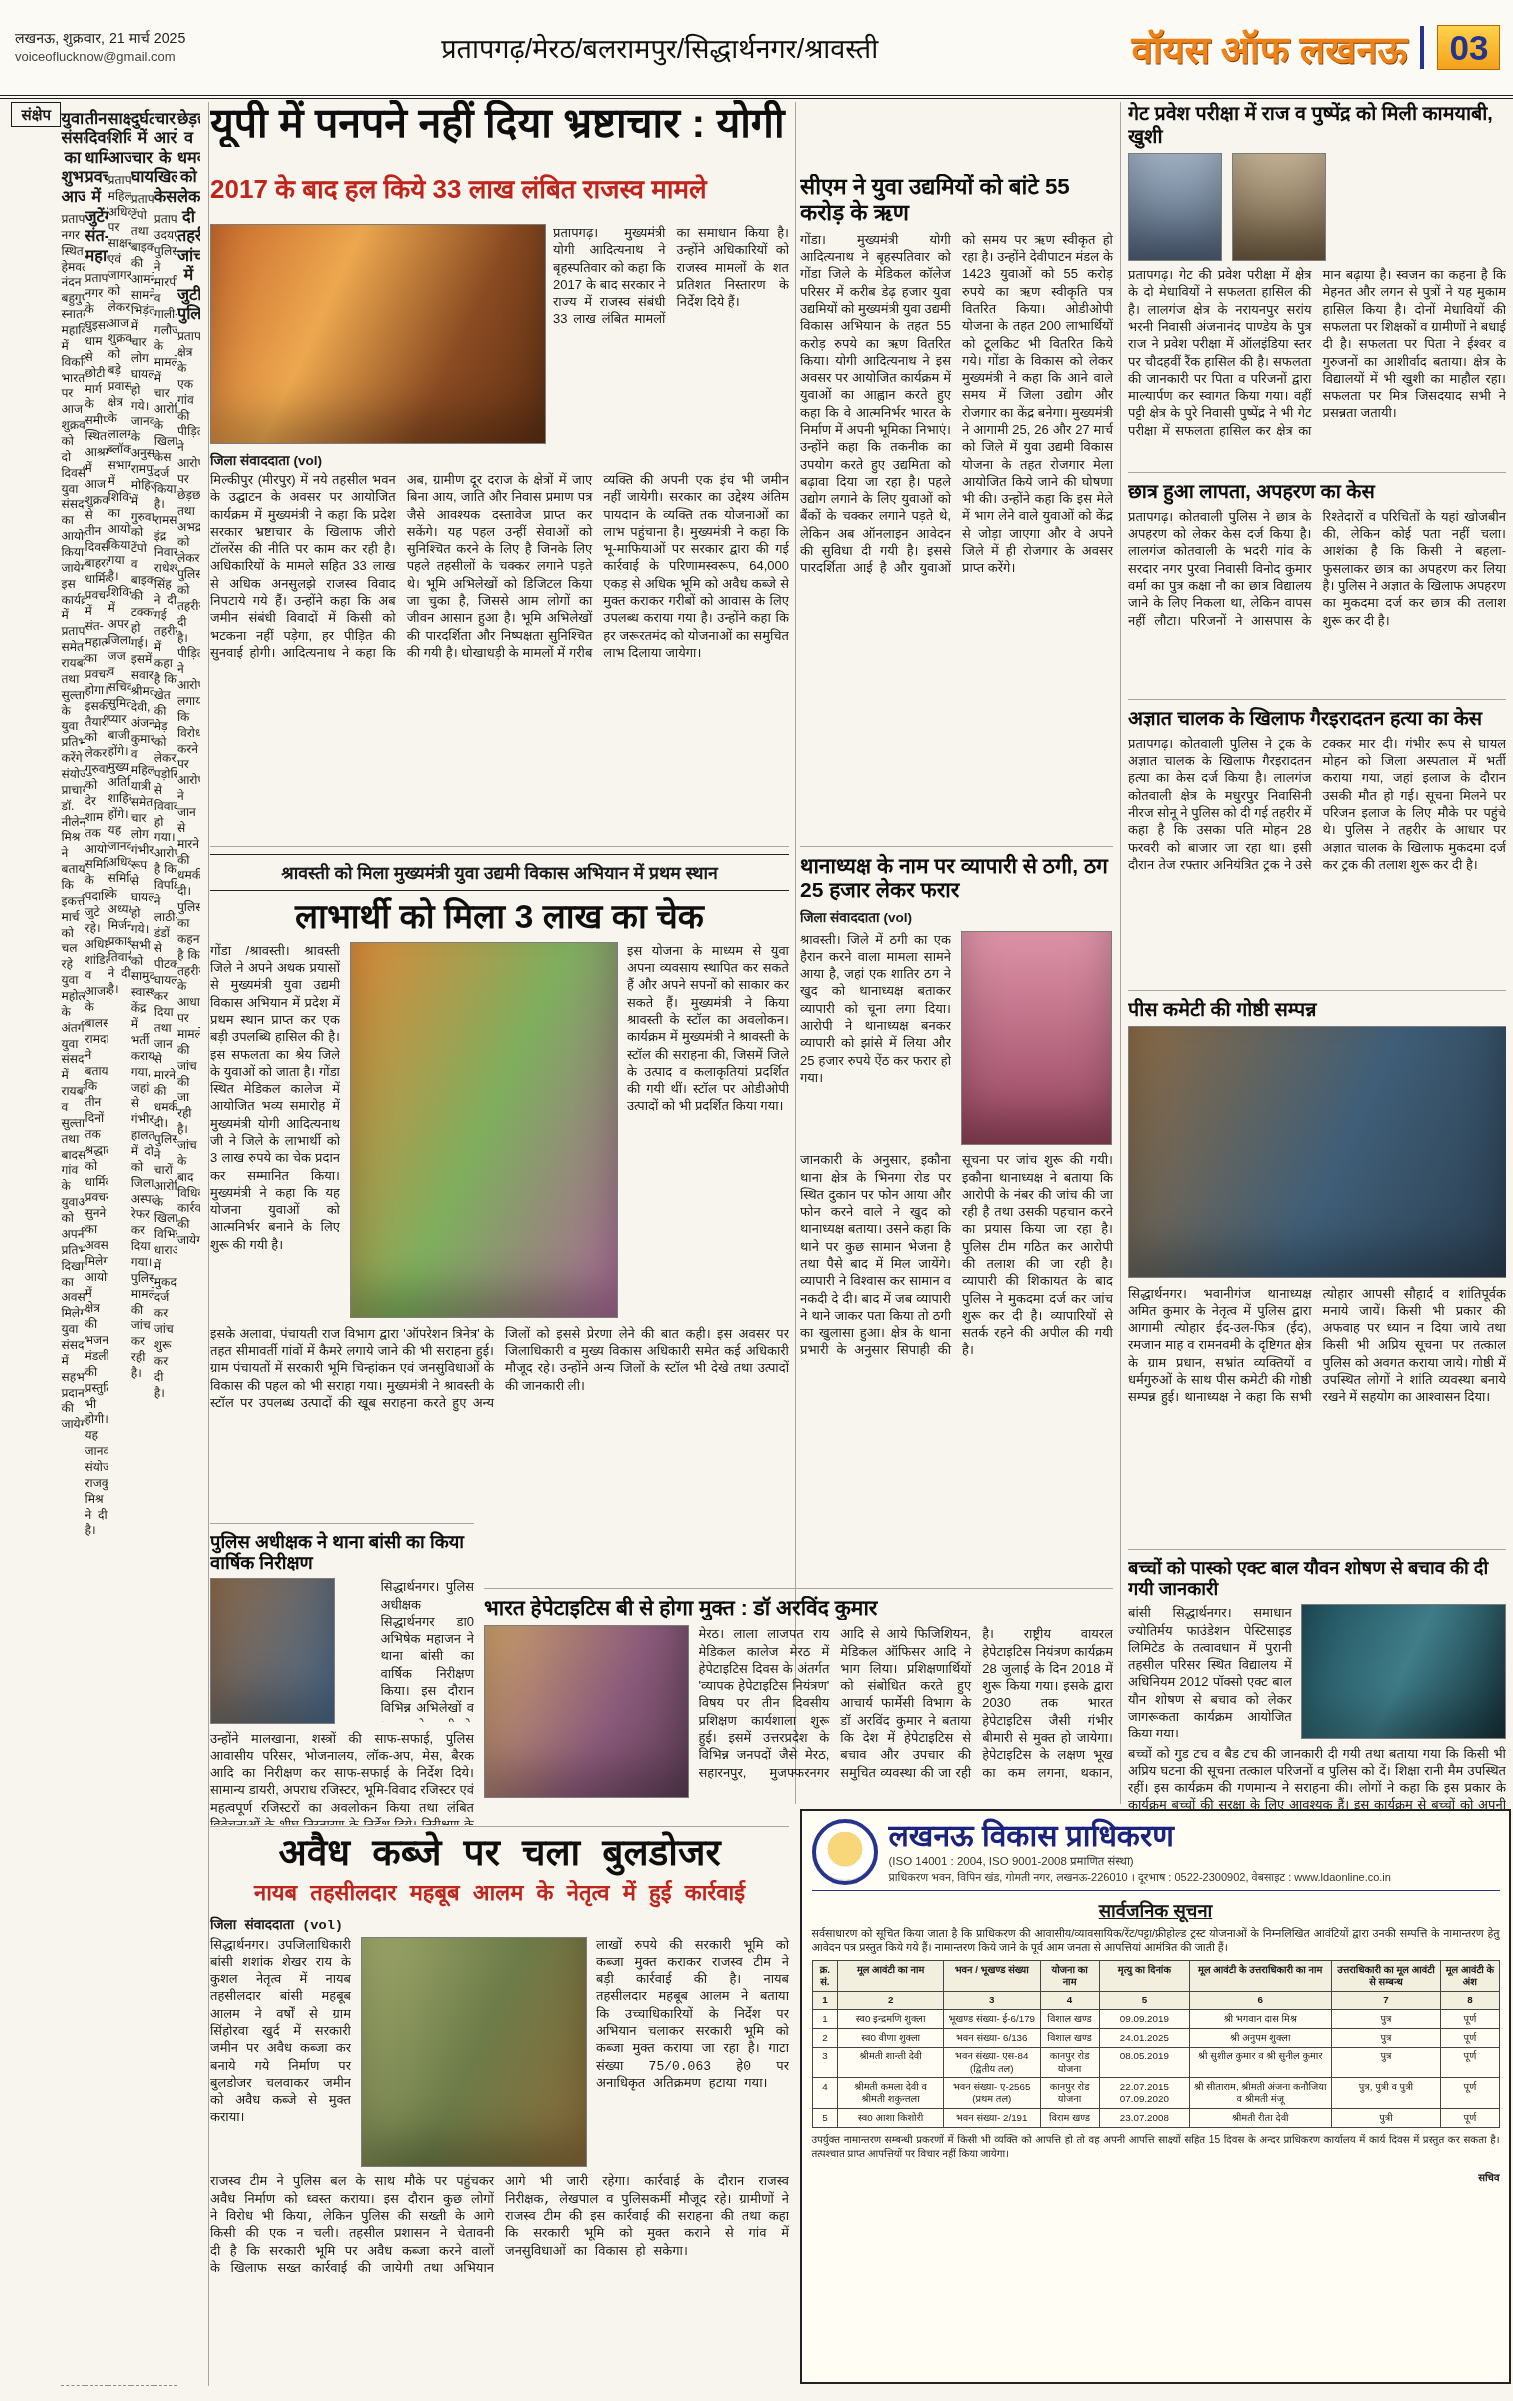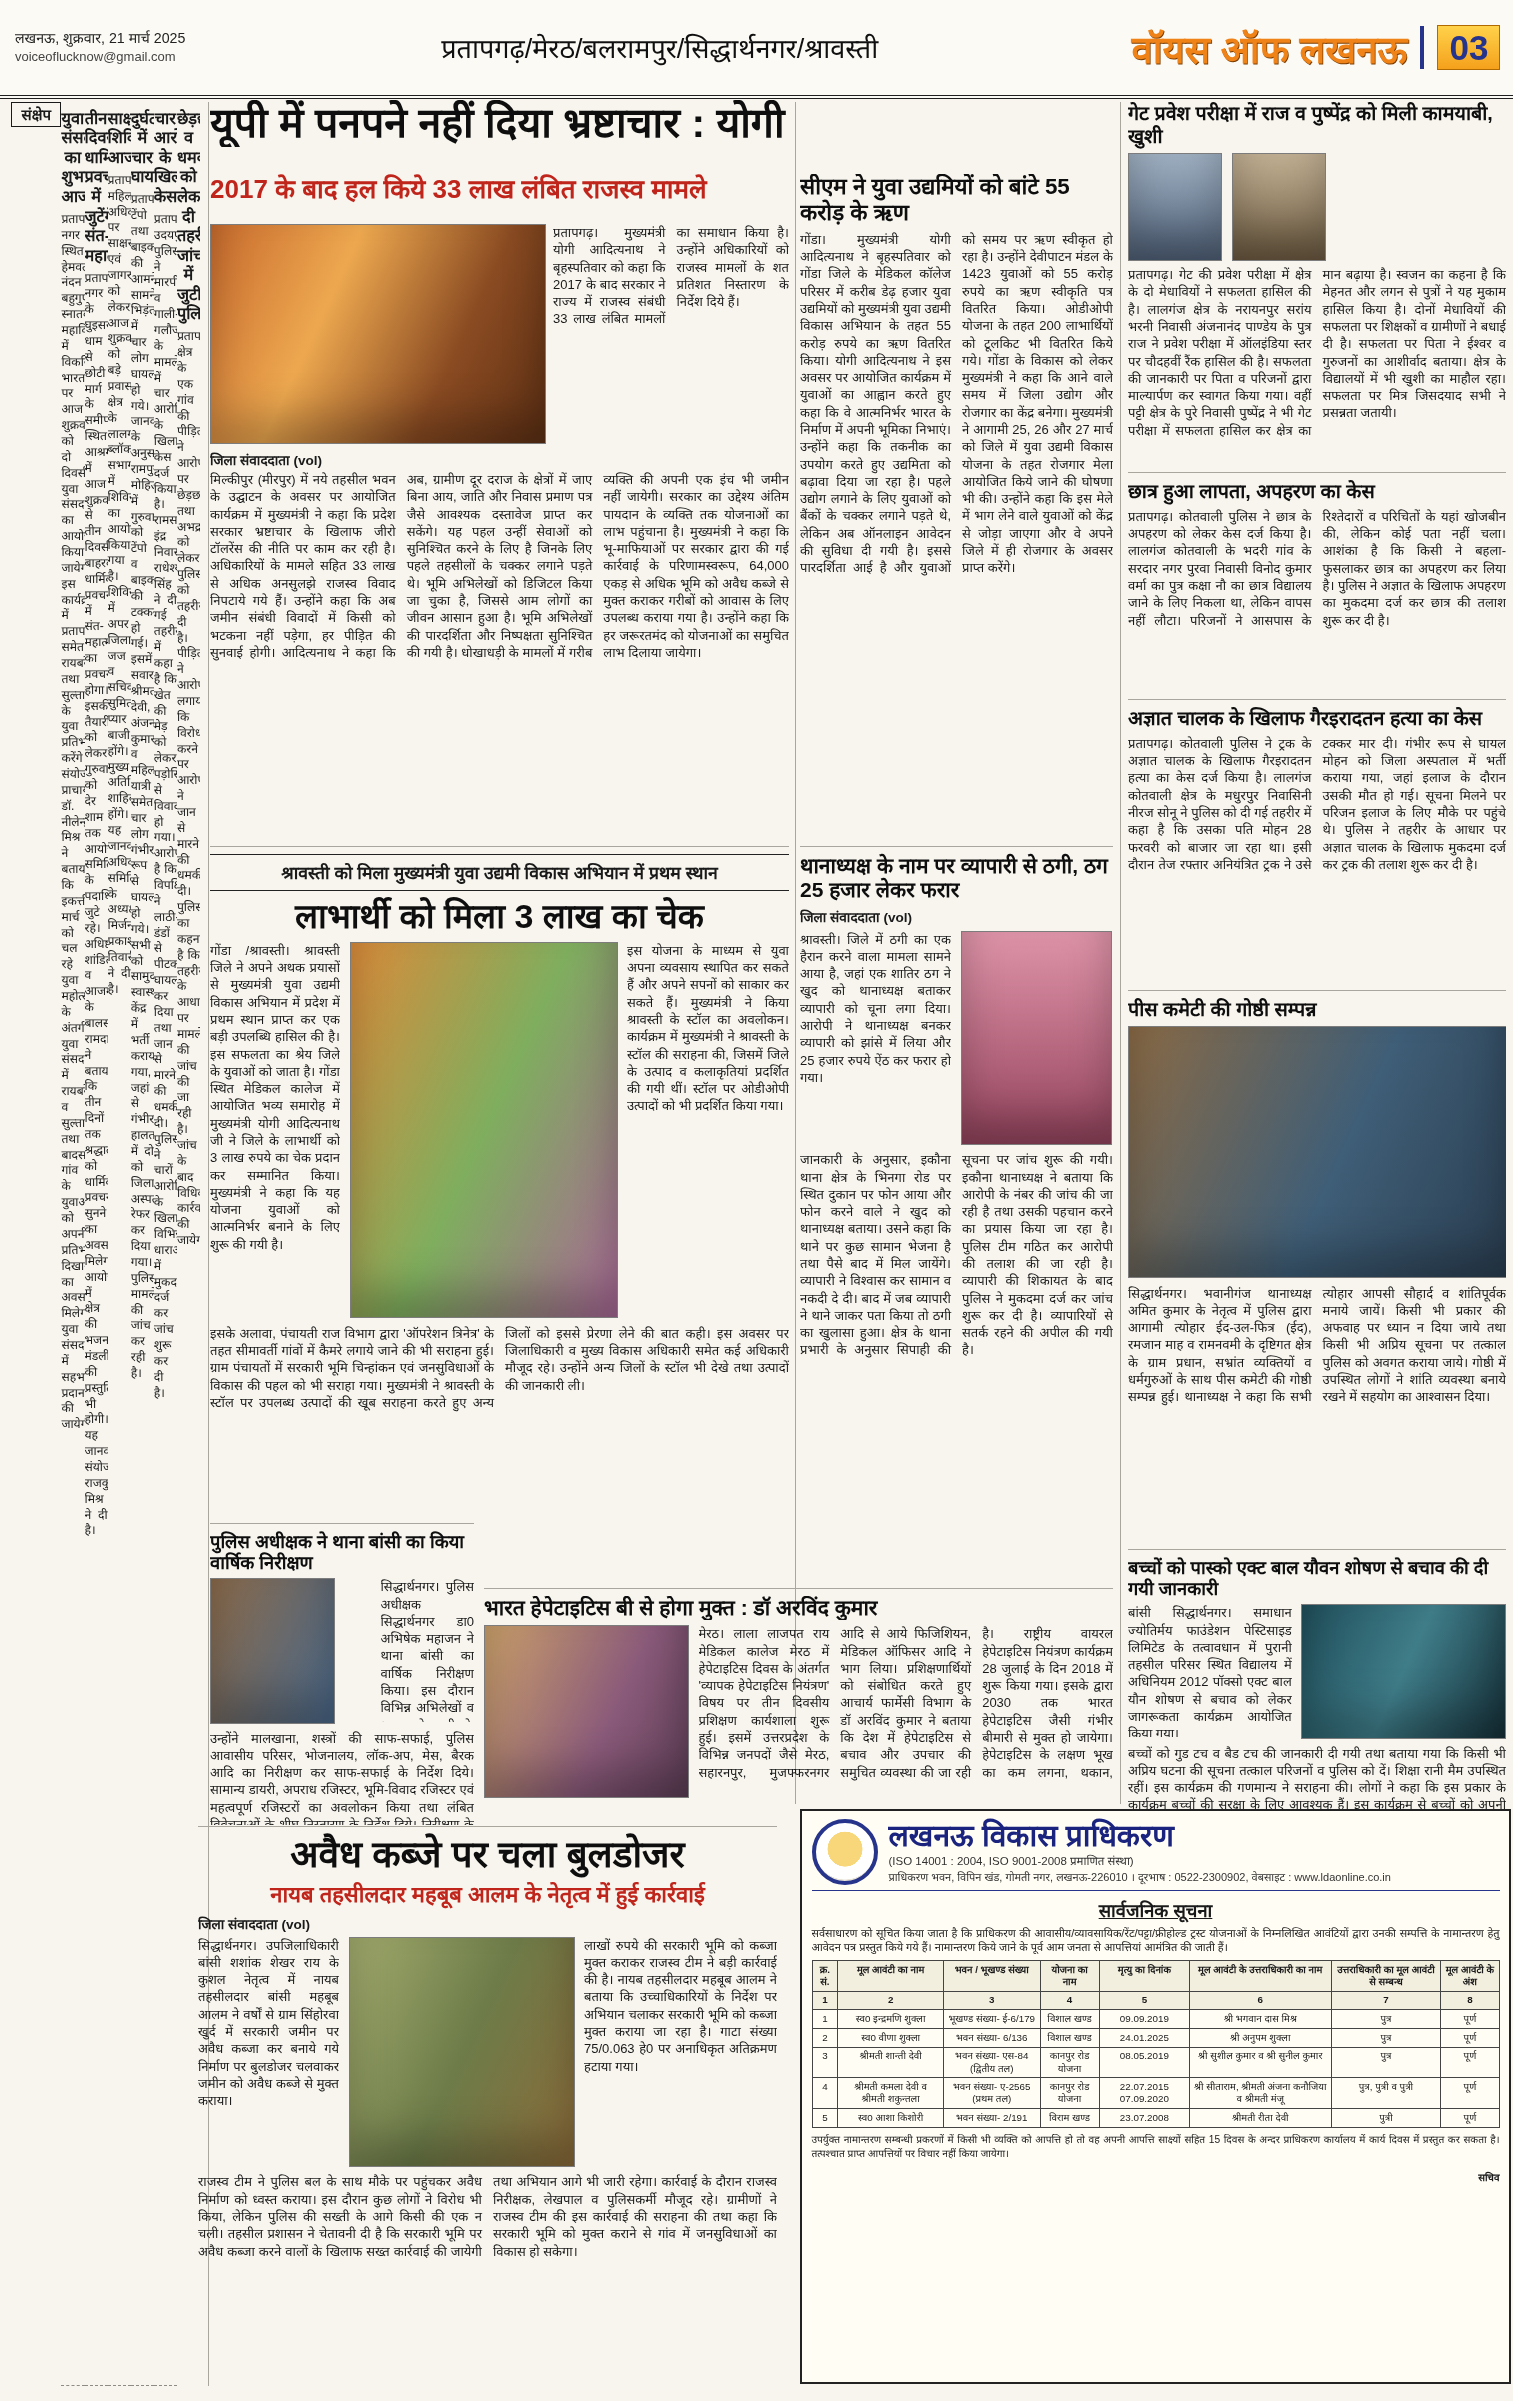--- a/index.html
+++ b/index.html
@@ -215,21 +215,21 @@
   </section>
 
   <section class="story toprule" id="hep-story" style="left:484px;top:1588px;width:629px;height:229px;">
     <h2 class="hl">भारत हेपेटाइटिस बी से होगा मुक्त : डॉ अरविंद कुमार</h2>
     <div class="row">
       <div class="photo ph-cer" style="width:203px;height:171px;flex:none;"></div>
       <p class="bt cols3" style="flex:1;height:171px;overflow:hidden;">मेरठ। लाला लाजपत राय मेडिकल कालेज मेरठ में हेपेटाइटिस दिवस के अंतर्गत 'व्यापक हेपेटाइटिस नियंत्रण' विषय पर तीन दिवसीय प्रशिक्षण कार्यशाला शुरू हुई। इसमें उत्तरप्रदेश के विभिन्न जनपदों जैसे मेरठ, सहारनपुर, मुजफ्फरनगर आदि से आये फिजिशियन, मेडिकल ऑफिसर आदि ने भाग लिया। प्रशिक्षणार्थियों को संबोधित करते हुए आचार्य फार्मेसी विभाग के डॉ अरविंद कुमार ने बताया कि देश में हेपेटाइटिस से बचाव और उपचार की समुचित व्यवस्था की जा रही है। राष्ट्रीय वायरल हेपेटाइटिस नियंत्रण कार्यक्रम 28 जुलाई के दिन 2018 में शुरू किया गया। इसके द्वारा 2030 तक भारत हेपेटाइटिस जैसी गंभीर बीमारी से मुक्त हो जायेगा। हेपेटाइटिस के लक्षण भूख का कम लगना, थकान, शरीर में पीलापन आदि हैं। बचाव के लिए टीकाकरण अत्यंत आवश्यक है। एमडी एमएस के लिवर टेस्ट के संबंध में भी जानकारी दी गयी। कार्यशाला में डॉ वीरेन्द्र सिंह, डॉ नीलम सिद्धार्थ समेत आचार्य कम्युनिटी मेडिसिन विभाग, फैकल्टी सदस्य व माइक्रोबायोलॉजी विभाग के चिकित्सक उपस्थित रहे।</p>
     </div>
   </section>
 
-  <section class="story toprule" id="dozer-story" style="left:198px;top:1826px;width:579px;height:559px;">
+  <section class="story toprule" id="dozer-story" style="left:210px;top:1826px;width:579px;height:559px;font-family:Liberation Mono, monospace;">
     <h2 class="hl">अवैध कब्जे पर चला बुलडोजर</h2>
     <h3 class="sub">नायब तहसीलदार महबूब आलम के नेतृत्व में हुई कार्रवाई</h3>
     <div class="byline">जिला संवाददाता (vol)</div>
     <div class="row">
       <p class="bt" style="width:141px;height:228px;overflow:hidden;">सिद्धार्थनगर। उपजिलाधिकारी बांसी शशांक शेखर राय के कुशल नेतृत्व में नायब तहसीलदार बांसी महबूब आलम ने वर्षों से ग्राम सिंहोरवा खुर्द में सरकारी जमीन पर अवैध कब्जा कर बनाये गये निर्माण पर बुलडोजर चलवाकर जमीन को अवैध कब्जे से मुक्त कराया।</p>
       <div class="photo ph-dozer" style="width:224px;height:228px;flex:none;"></div>
       <p class="bt" style="flex:1;height:228px;overflow:hidden;">लाखों रुपये की सरकारी भूमि को कब्जा मुक्त कराकर राजस्व टीम ने बड़ी कार्रवाई की है। नायब तहसीलदार महबूब आलम ने बताया कि उच्चाधिकारियों के निर्देश पर अभियान चलाकर सरकारी भूमि को कब्जा मुक्त कराया जा रहा है। गाटा संख्या 75/0.063 हे0 पर अनाधिकृत अतिक्रमण हटाया गया।</p>
     </div>
     <p class="bt cols2" style="margin-top:6.8px;height:156px;">राजस्व टीम ने पुलिस बल के साथ मौके पर पहुंचकर अवैध निर्माण को ध्वस्त कराया। इस दौरान कुछ लोगों ने विरोध भी किया, लेकिन पुलिस की सख्ती के आगे किसी की एक न चली। तहसील प्रशासन ने चेतावनी दी है कि सरकारी भूमि पर अवैध कब्जा करने वालों के खिलाफ सख्त कार्रवाई की जायेगी तथा अभियान आगे भी जारी रहेगा। कार्रवाई के दौरान राजस्व निरीक्षक, लेखपाल व पुलिसकर्मी मौजूद रहे। ग्रामीणों ने राजस्व टीम की इस कार्रवाई की सराहना की तथा कहा कि सरकारी भूमि को मुक्त कराने से गांव में जनसुविधाओं का विकास हो सकेगा।</p>
   </section>

